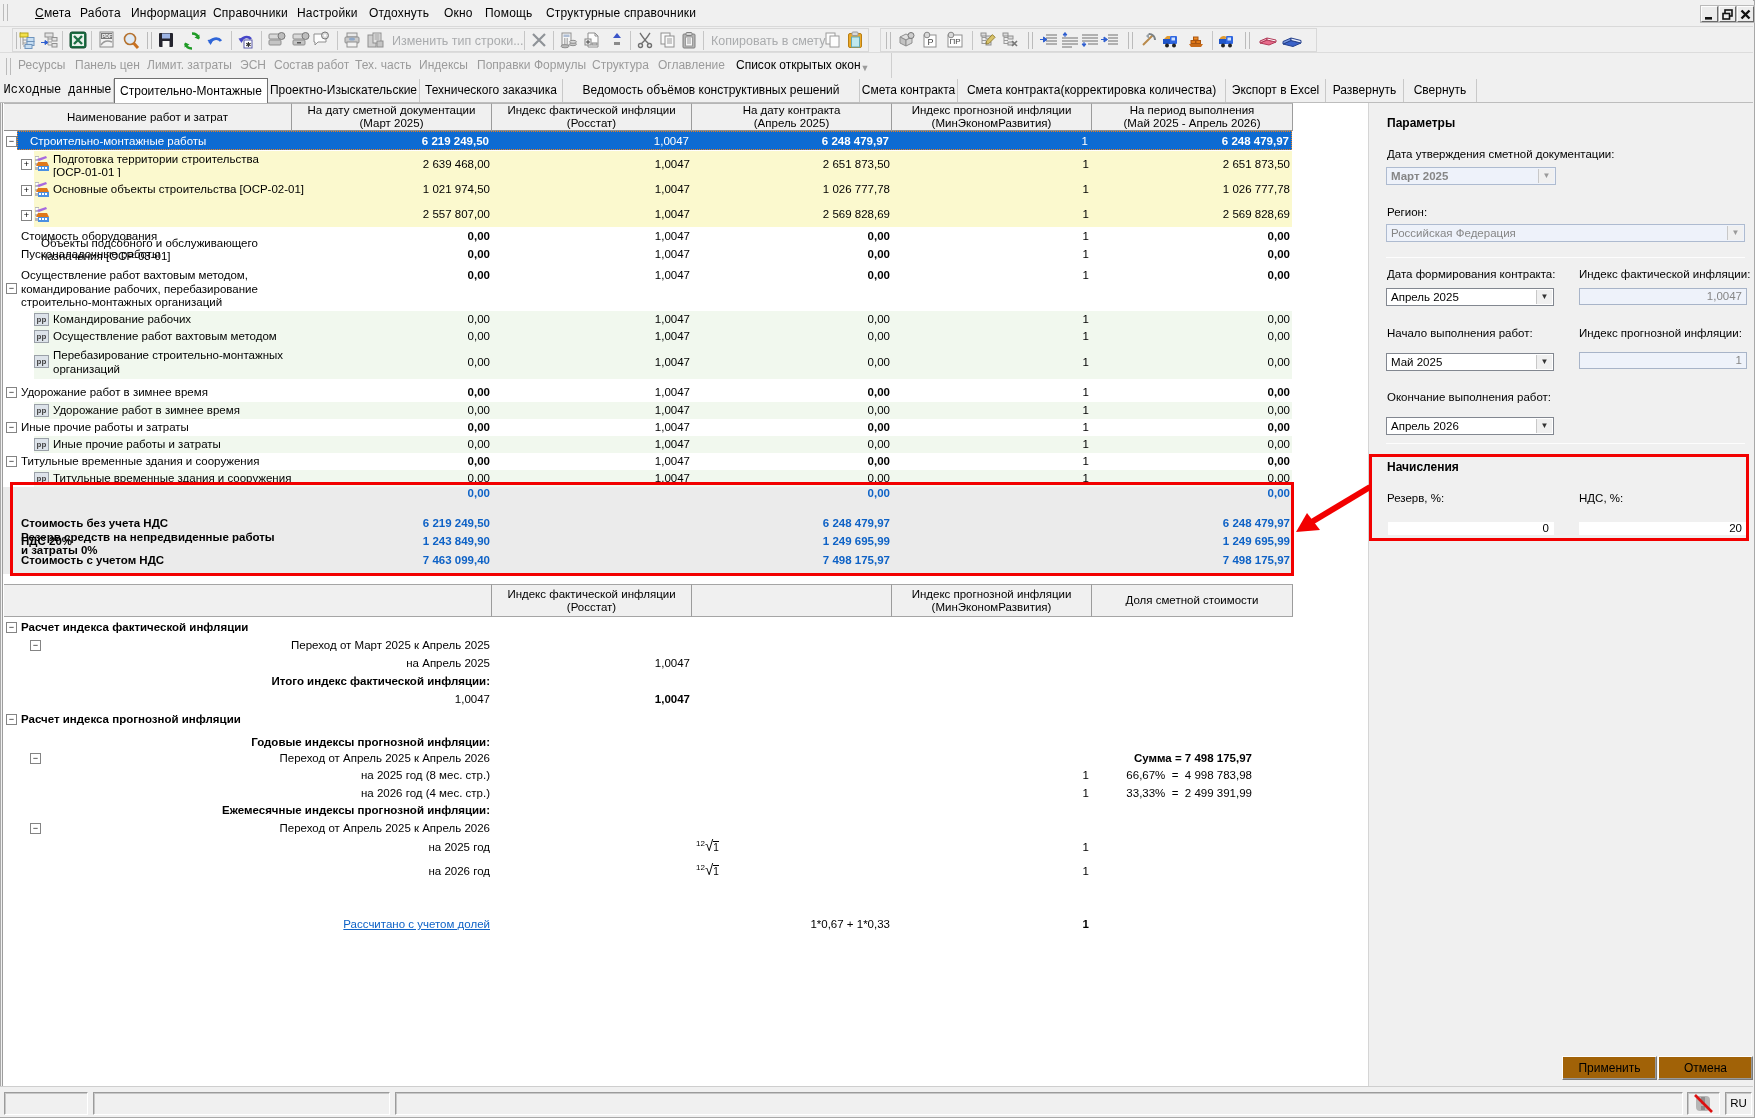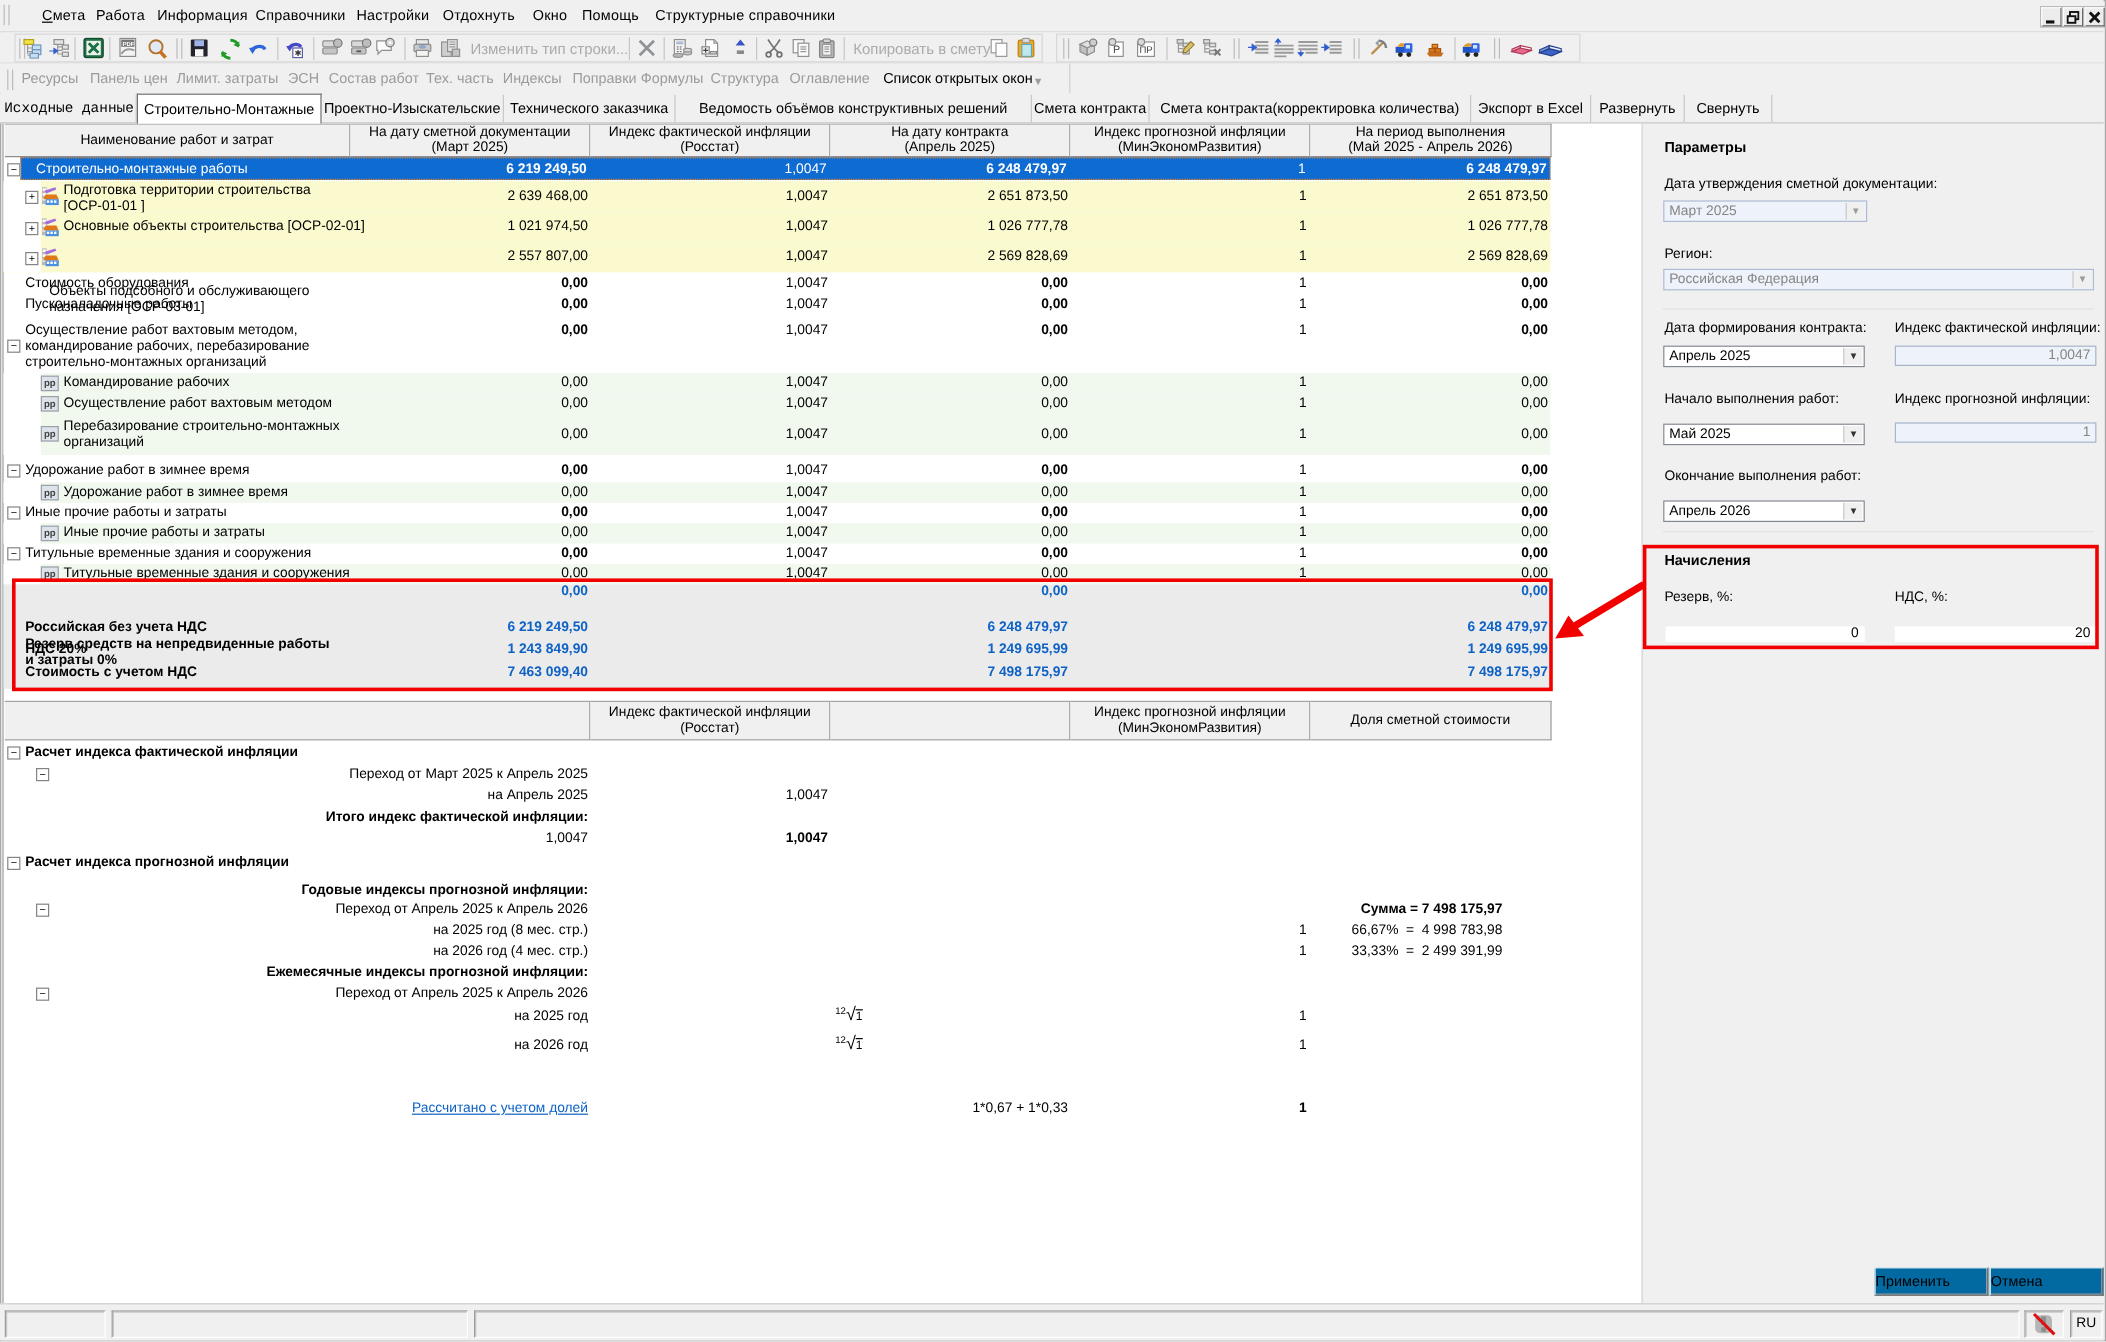--- a/index.html
+++ b/index.html
@@ -45,21 +45,21 @@
 a.lnk{color:#0e62c6;}
 
 .plabel{position:absolute;font-size:11.5px;color:#000;}
 .combo{position:absolute;height:18px;background:#fff;border:1px solid #828790;font-size:11.5px;line-height:16px;padding-left:4px;color:#000;}
 .combo .btn{position:absolute;right:1px;top:1px;bottom:1px;width:16px;background:#f0f0f0;border-left:1px solid #c8c8c8;text-align:center;line-height:14px;font-size:8px;color:#333;}
 .combo.dis{background:#eef2fa;border-color:#aebbd0;color:#868686;}
 .combo.dis .btn{color:#9a9a9a;}
 .pinput{position:absolute;height:17px;background:#eef2fa;border:1px solid #a8b4c8;font-size:11.5px;line-height:15px;text-align:right;padding-right:4px;color:#868686;}
 .winput{position:absolute;height:13px;background:#fff;font-size:11.5px;line-height:13px;text-align:right;padding-right:5px;color:#000;}
 .psep{position:absolute;height:1px;background:#a9a9a9;border-bottom:1px solid #fdfdfd;}
-.pbtn{position:absolute;width:95px;height:24px;background:#0369a1;border:1px solid #7a7a7a;border-top-color:#fdfdfd;border-left-color:#fdfdfd;box-shadow:inset -1px -1px 0 #9a9a9a;text-align:left;line-height:22px;font-size:12px;color:#000;}
+.pbtn{position:absolute;width:95px;height:24px;background:#a16207;border:1px solid #7a7a7a;border-top-color:#fdfdfd;border-left-color:#fdfdfd;box-shadow:inset -1px -1px 0 #9a9a9a;text-align:center;line-height:22px;font-size:12px;color:#000;}
 
 #status{position:absolute;left:0;top:1086px;width:1753px;height:31px;background:#f0f0f0;border-top:1px solid #cecece;}
 .spanel{position:absolute;top:5px;height:23px;background:#f0f0f0;border:1px solid #9b9b9b;border-bottom-color:#fff;border-right-color:#fff;box-shadow:inset 1px 1px 0 #c7c7c7;}
 .red3{position:absolute;border:3px solid #f20000;}
 .bic{position:absolute;}
 </style></head>
 <body>
 <div id="win"></div>
 <div id="menu">
   <span style="left:35px"><u>С</u>мета</span>
@@ -545,21 +545,21 @@
       <span class="v v6">0,00</span>
  </div>
  <div style="position:absolute;left:0px;top:367px;width:31px;height:17px;background:#fff;"></div>
  <div class="pp" style="left:31px;top:369px;">pp</div>
 
  <div class="r" style="top:384px;height:87px;background:#ebebeb;">
    <span class="nm b" style="line-height:13px;top:0px;margin-top:44px;">Резерв средств на непредвиденные работы<br>и затраты 0%</span>
    <span class="v v2 bnum" style="top:0px;">0,00</span>
       <span class="v v4 bnum" style="top:0px;">0,00</span>
       <span class="v v6 bnum" style="top:0px;">0,00</span>
-   <span class="nm b" style="top:30px;">Российская без учета НДС</span>
+   <span class="nm b" style="top:30px;">Стоимость без учета НДС</span>
    <span class="v v2 bnum" style="top:30px;">6 219 249,50</span>
       <span class="v v4 bnum" style="top:30px;">6 248 479,97</span>
       <span class="v v6 bnum" style="top:30px;">6 248 479,97</span>
    <span class="nm b" style="top:48px;">НДС 20%</span>
    <span class="v v2 bnum" style="top:48px;">1 243 849,90</span>
       <span class="v v4 bnum" style="top:48px;">1 249 695,99</span>
       <span class="v v6 bnum" style="top:48px;">1 249 695,99</span>
    <span class="nm b" style="top:67px;">Стоимость с учетом НДС</span>
    <span class="v v2 bnum" style="top:67px;">7 463 099,40</span>
       <span class="v v4 bnum" style="top:67px;">7 498 175,97</span>
@@ -633,21 +633,21 @@
  <div class="rad" style="position:absolute;left:693px;top:758px;"><sup style="font-size:8px;">12</sup><span style="font-size:15px;">√</span><span style="border-top:1px solid #000;font-size:10px;">1</span></div>
  <div class="r" style="top:814px;height:14px;line-height:14px;">
       <span class="v v2" style="width:400px;"><a class="lnk" href="#">Рассчитано с учетом долей</a></span>
       <span class="v v4">1*0,67 + 1*0,33</span>
       <span class="v v5 b">1</span>
     </div>
 </div>
 <div id="panel">
  <div class="plabel b" style="left:18px;top:13px;font-size:12px;">Параметры</div>
  <div class="plabel" style="left:18px;top:45px;">Дата утверждения сметной документации:</div>
- <div class="combo dis" style="left:17px;top:64px;width:170px;">Март 2025<span class="btn">▼</span></div>
+ <div class="combo dis" style="left:17px;top:64px;width:170px;font-weight:bold;">Март 2025<span class="btn">▼</span></div>
  <div class="plabel" style="left:18px;top:103px;">Регион:</div>
  <div class="combo dis" style="left:17px;top:121px;width:359px;">Российская Федерация<span class="btn">▼</span></div>
  <div class="psep" style="left:17px;top:154px;width:359px;"></div>
  <div class="plabel" style="left:18px;top:165px;">Дата формирования контракта:</div>
  <div class="plabel" style="left:210px;top:165px;">Индекс фактической инфляции:</div>
  <div class="combo" style="left:17px;top:185px;width:168px;">Апрель 2025<span class="btn">▼</span></div>
  <div class="pinput" style="left:210px;top:185px;width:168px;">1,0047</div>
  <div class="plabel" style="left:18px;top:224px;">Начало выполнения работ:</div>
  <div class="plabel" style="left:210px;top:224px;">Индекс прогнозной инфляции:</div>
  <div class="combo" style="left:17px;top:250px;width:168px;">Май 2025<span class="btn">▼</span></div>

